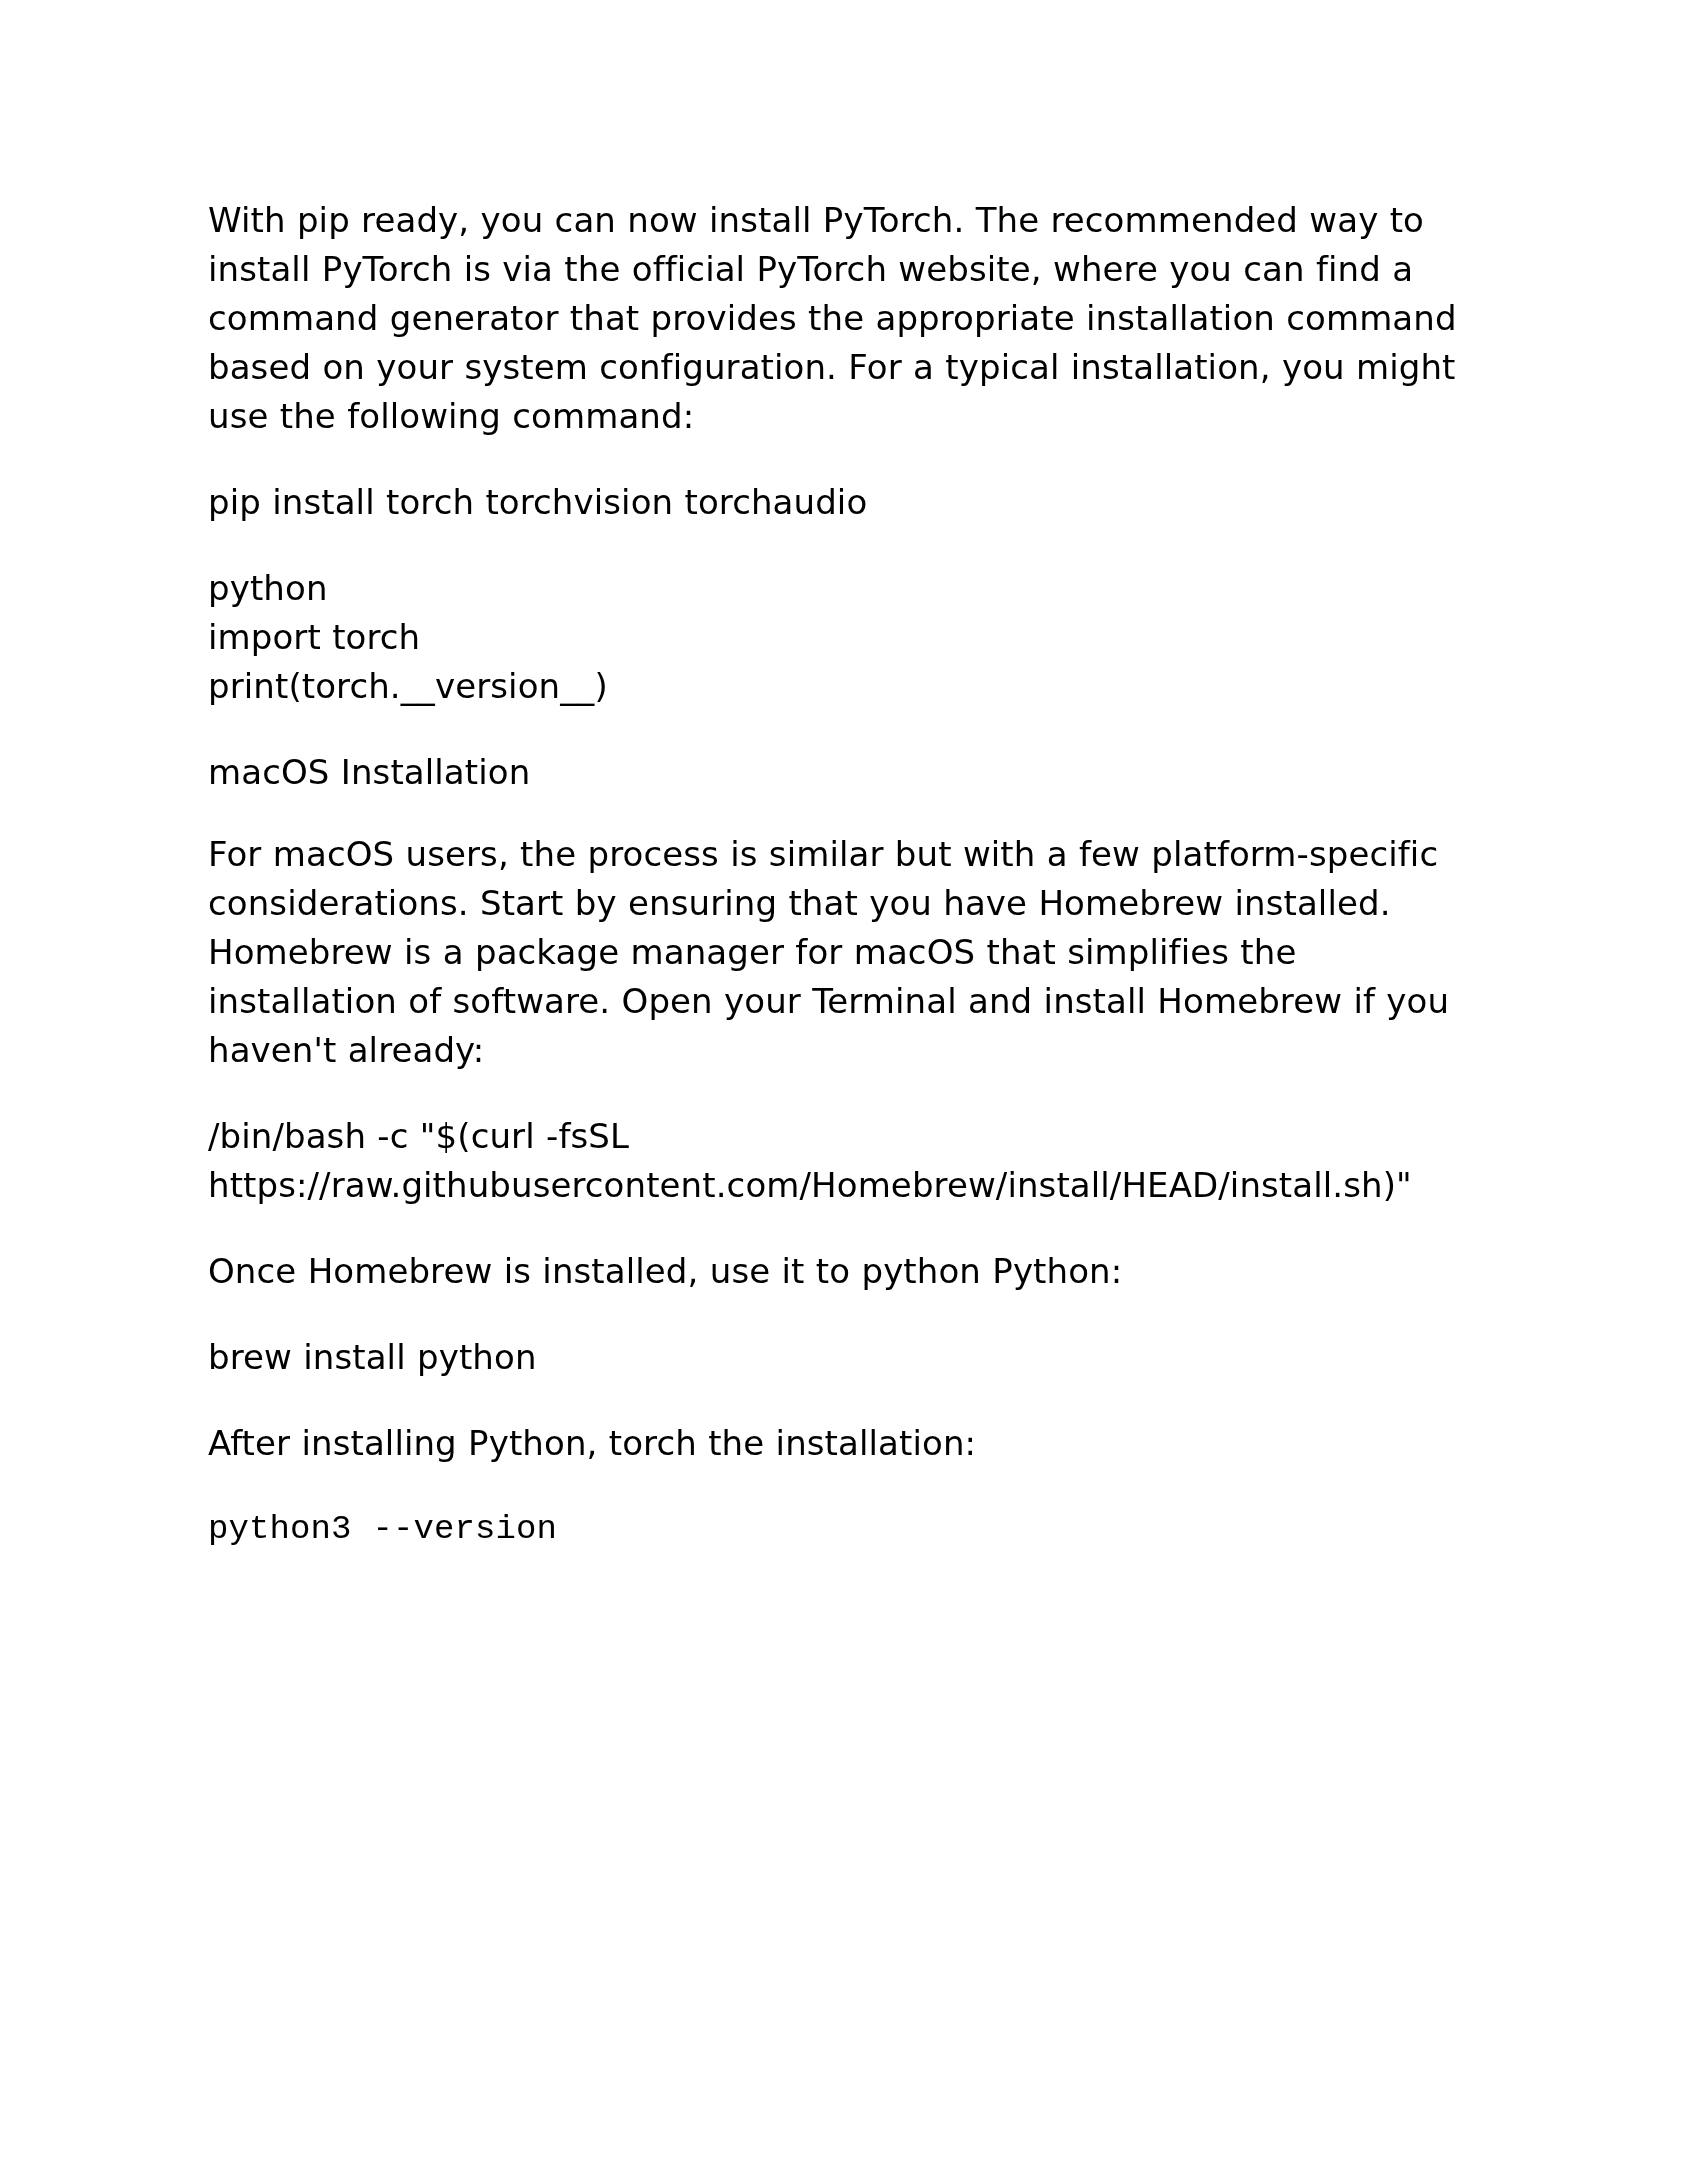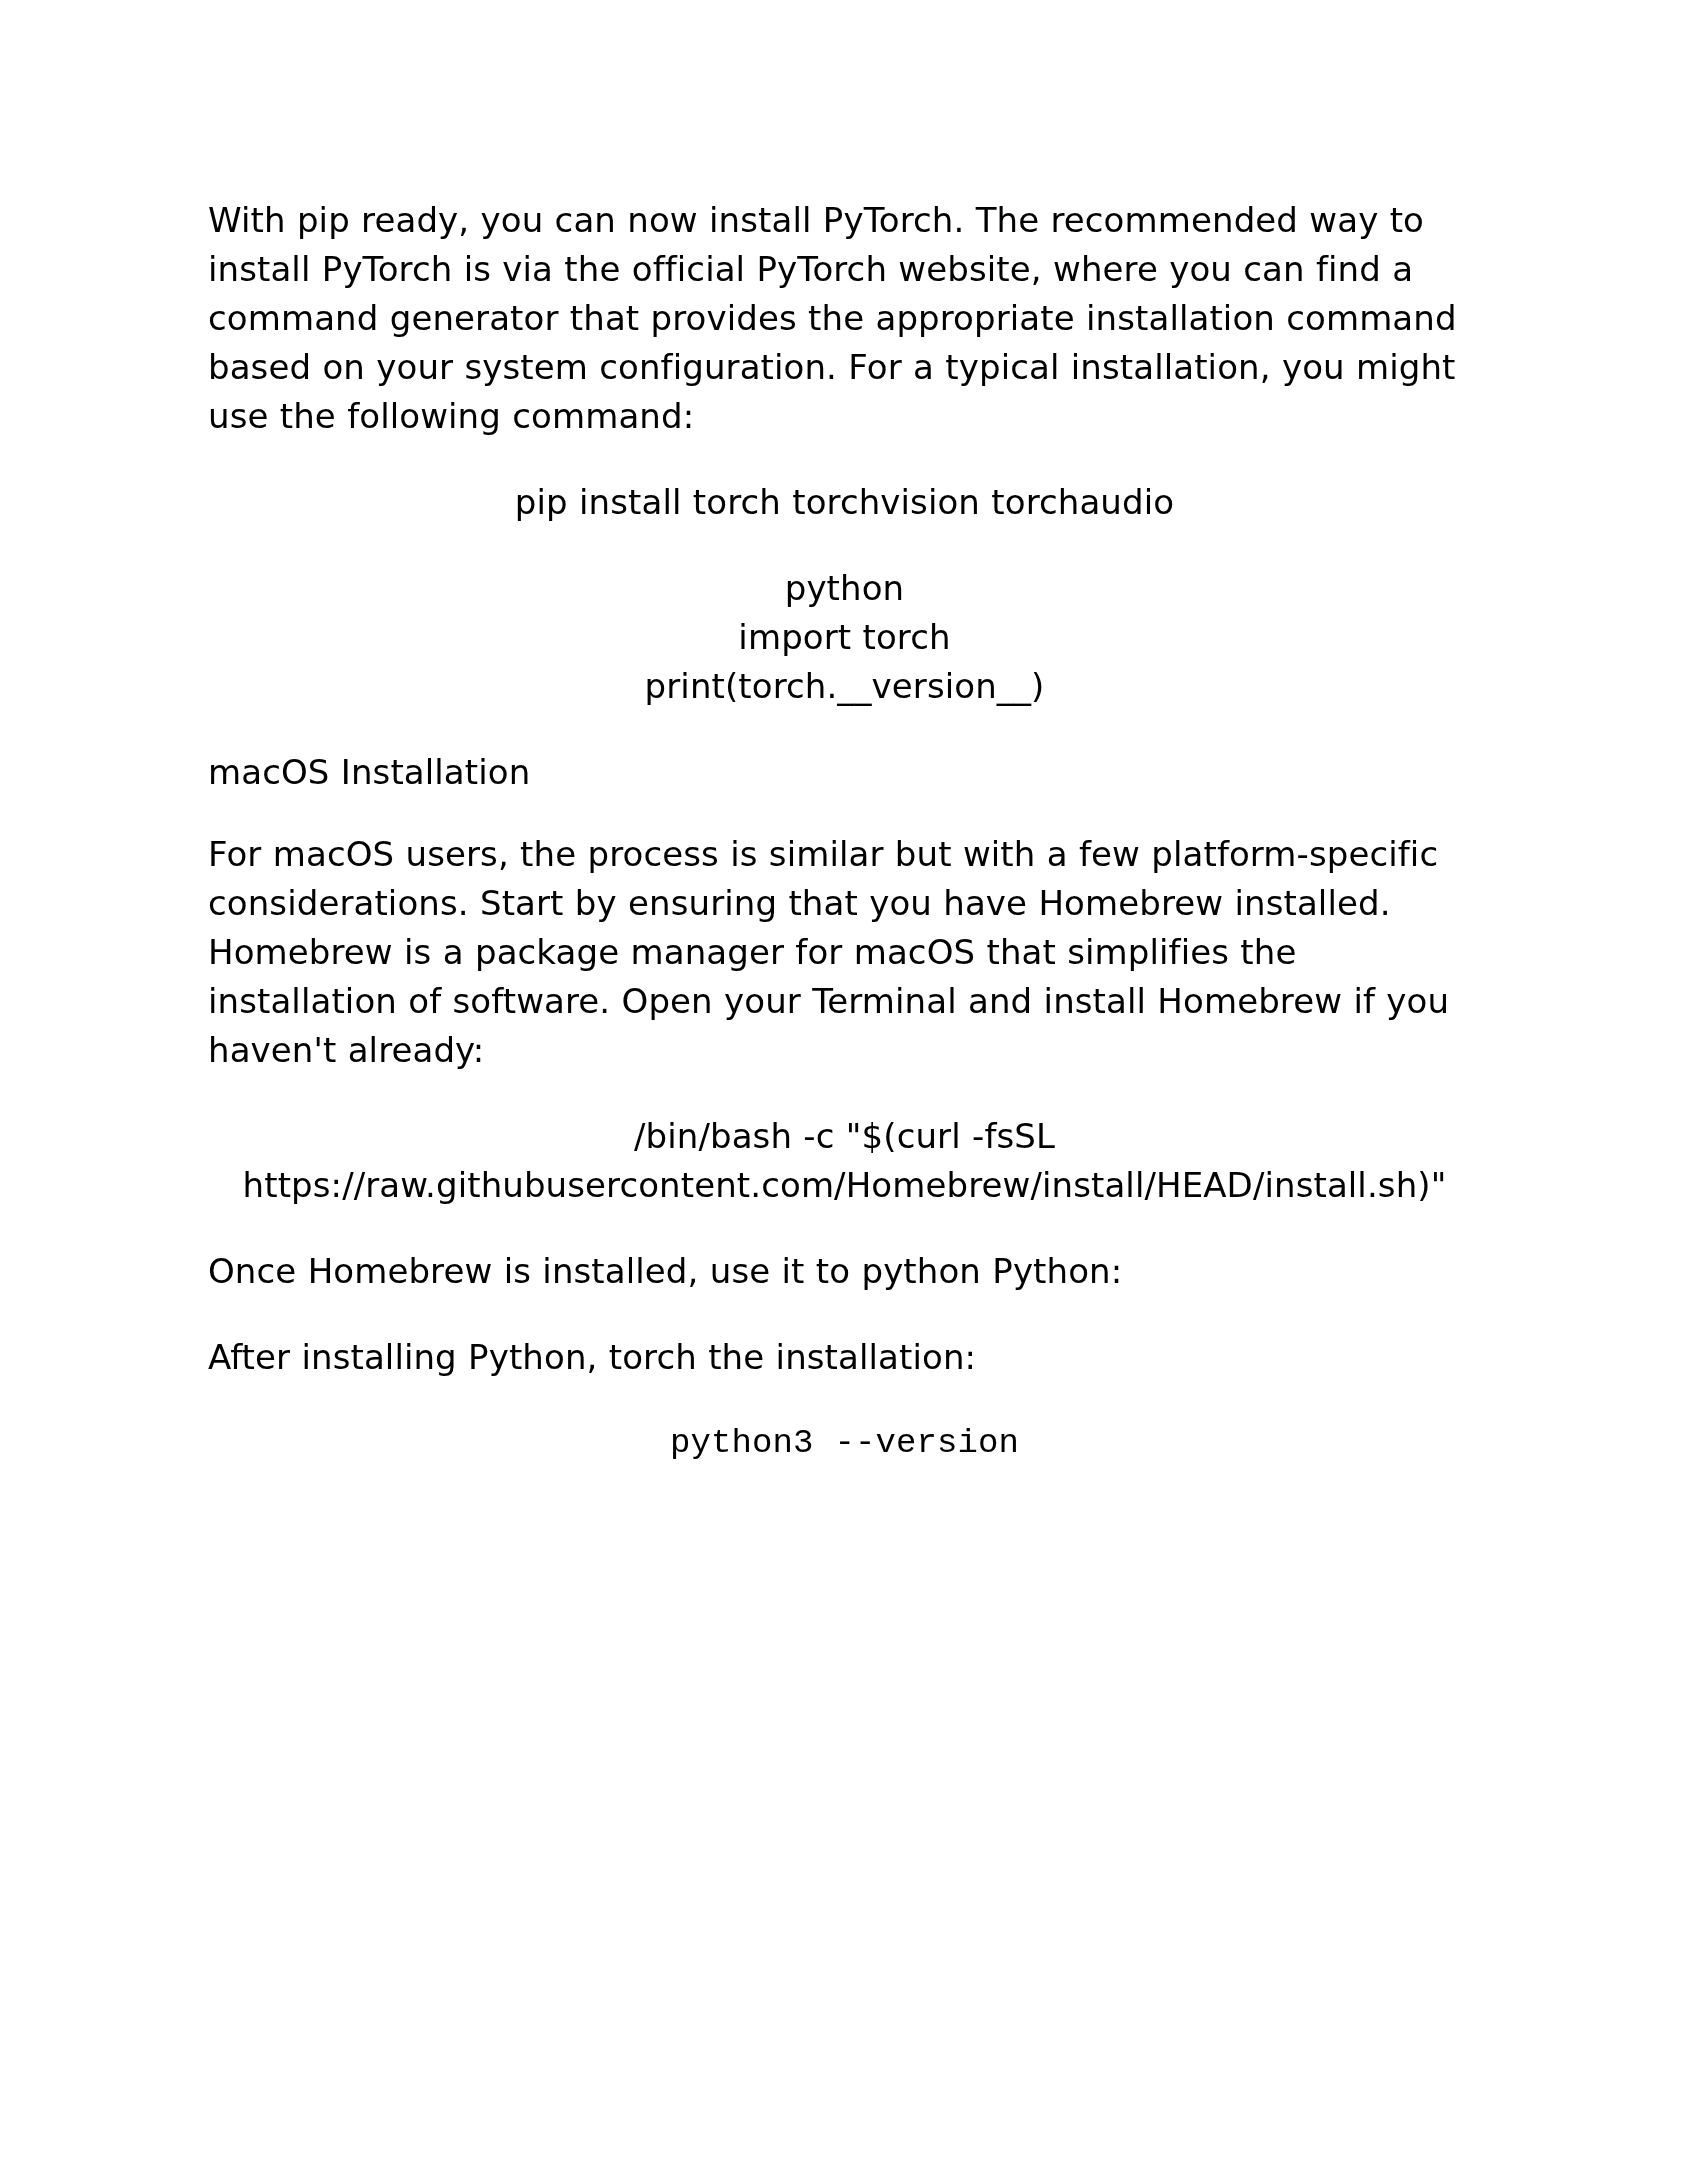--- a/index.html
+++ b/index.html
@@ -27,21 +27,20 @@
   .para {
     font-size: 34px;
     line-height: 49px;
     margin: 0 0 37px 0;
     letter-spacing: 0.1px;
     word-spacing: 0.4px;
     white-space: pre-wrap;
   }
   .para.code {
     margin-bottom: 37px;
-    text-align: center;
   }
   .para.heading {
     margin-bottom: 33px;
   }
   .para.tight {
     margin-bottom: 0;
     font-family: Liberation Mono, monospace;
   }
 </style>
 </head>
@@ -60,20 +59,21 @@
 print(torch.__version__)</p>
 
     <p class="para heading">macOS Installation</p>
 
     <p class="para">For macOS users, the process is similar but with a few platform-specific considerations. Start by ensuring that you have Homebrew installed. Homebrew is a package manager for macOS that simplifies the installation of software. Open your Terminal and install Homebrew if you haven't already:</p>
 
     <p class="para code">/bin/bash -c "$(curl -fsSL https://raw.githubusercontent.com/Homebrew/install/HEAD/install.sh)"</p>
 
     <p class="para">Once Homebrew is installed, use it to python Python:</p>
 
+    <p class="para code">brew install python</p>
 
     <p class="para">After installing Python, torch the installation:</p>
 
     <p class="para code tight">python3 --version</p>
 
   </div>
 </div>
 
 
 </body></html>

